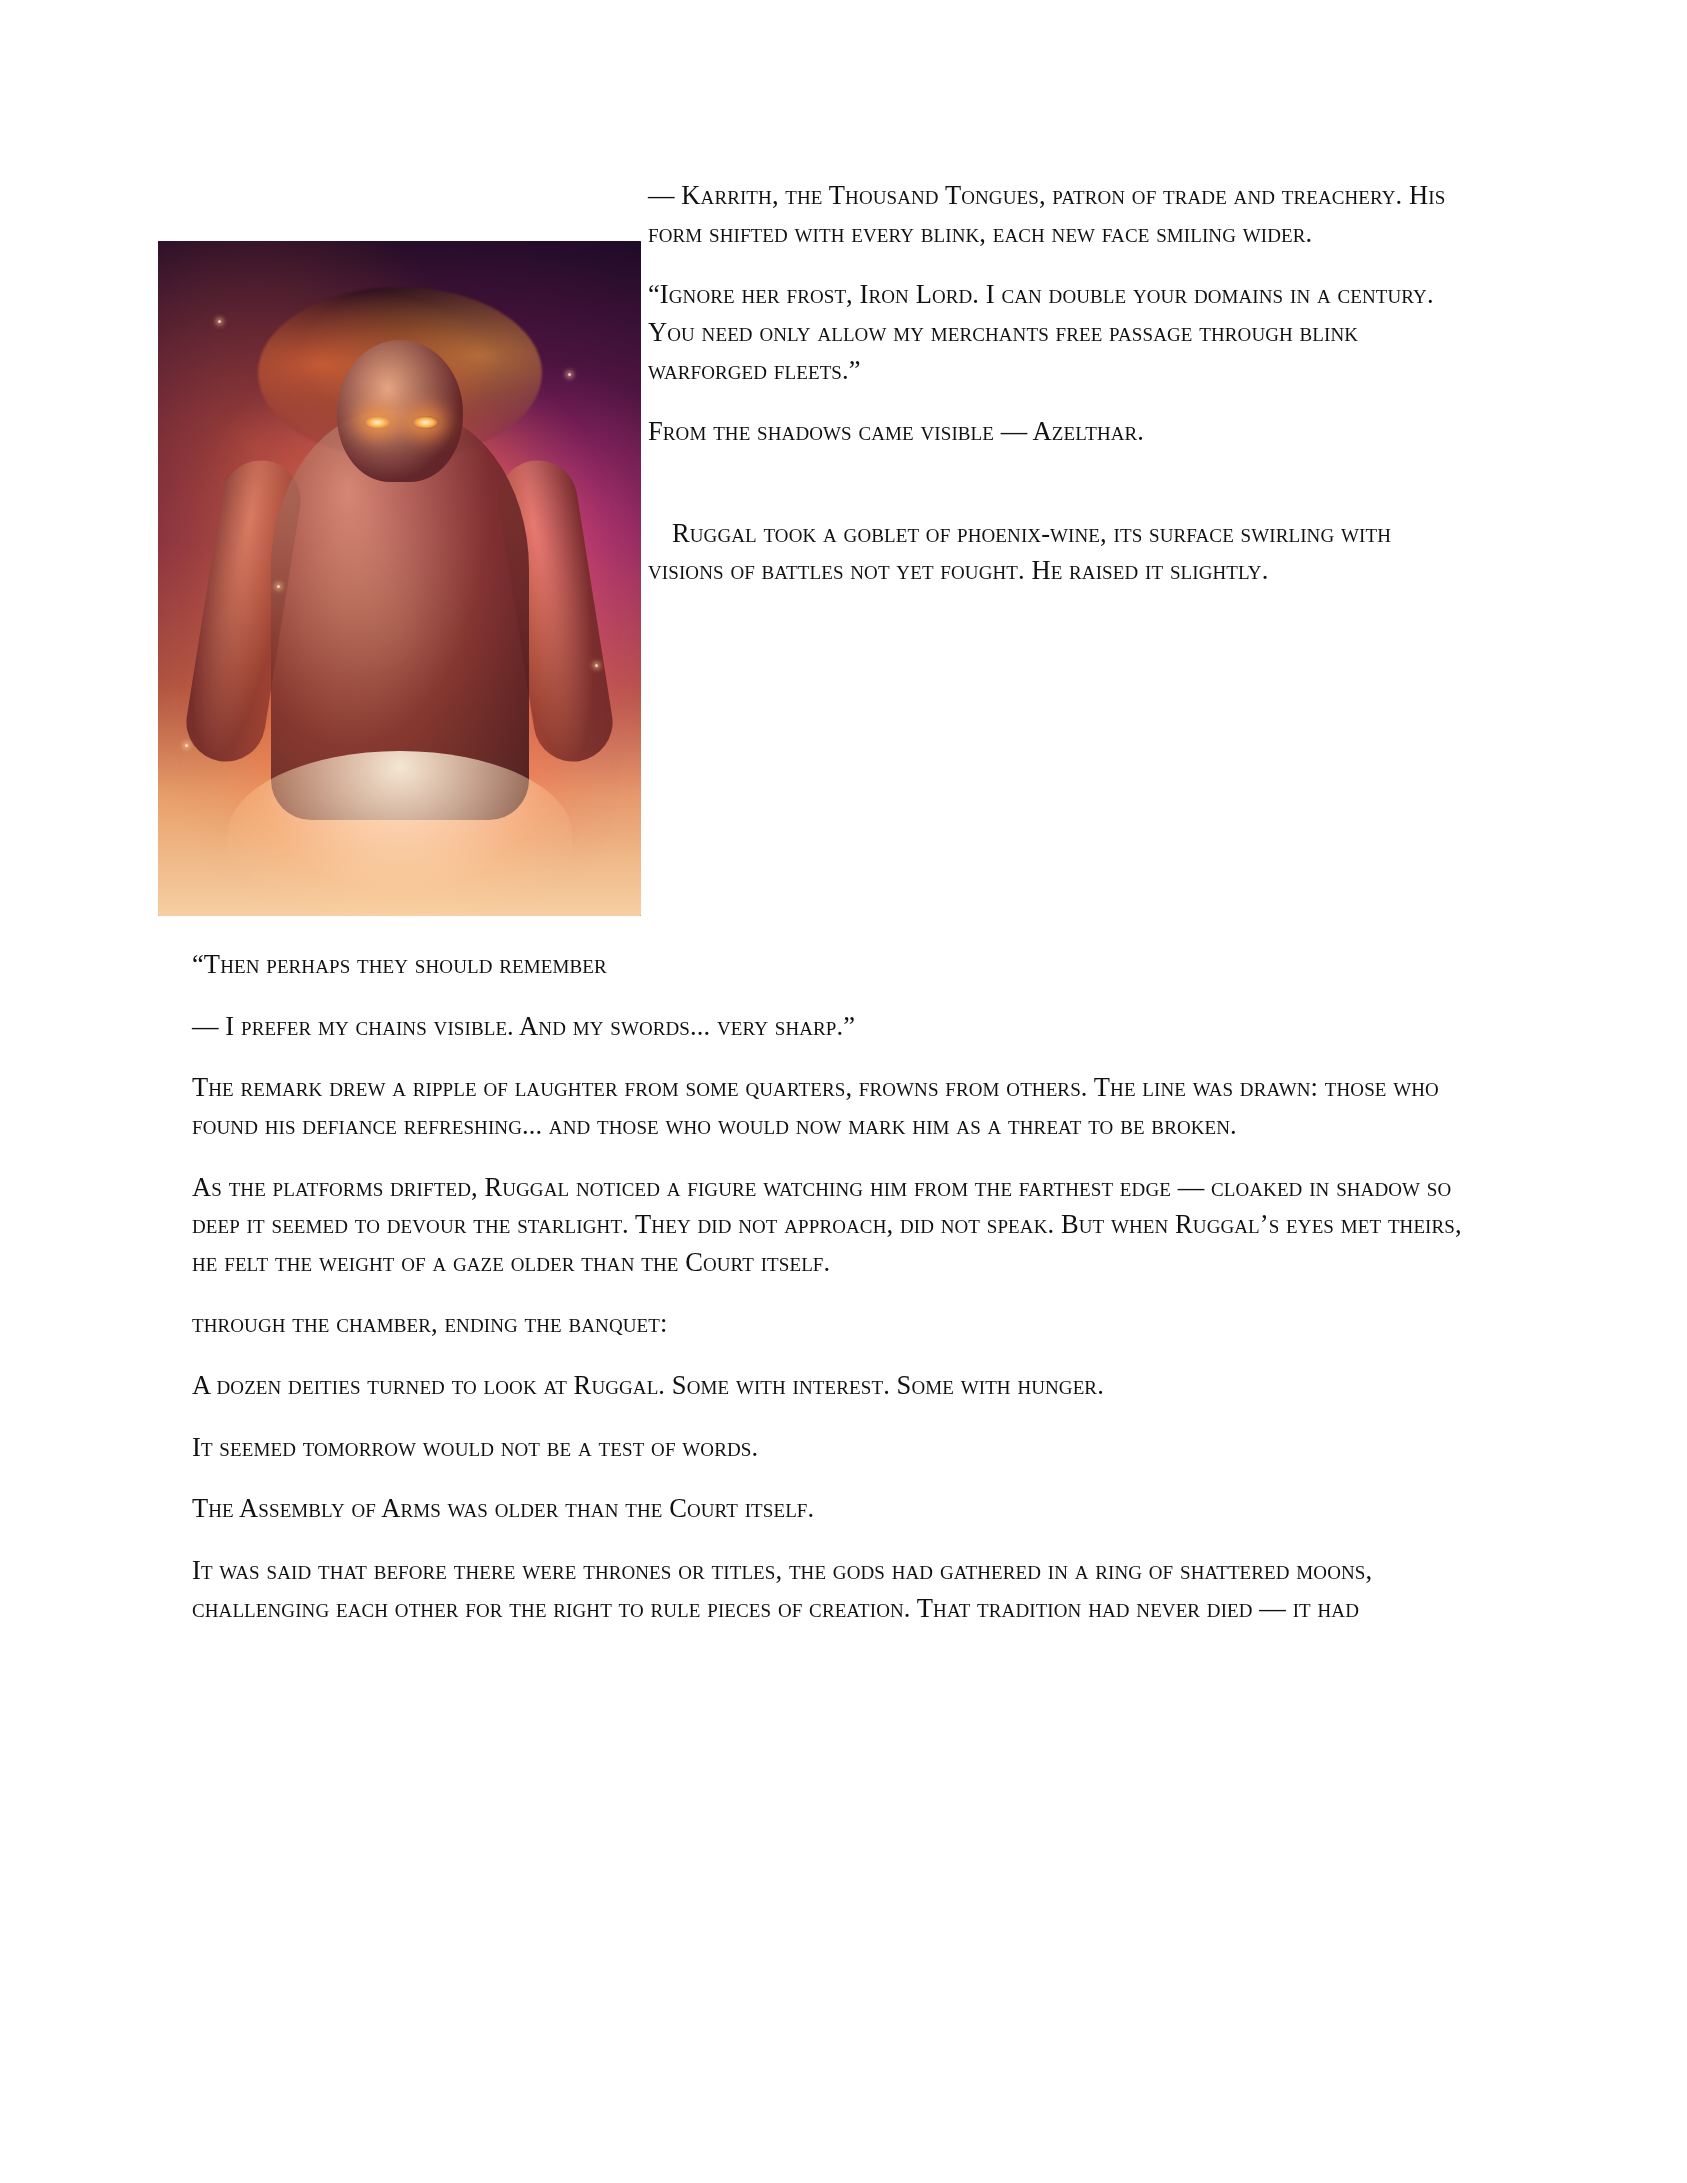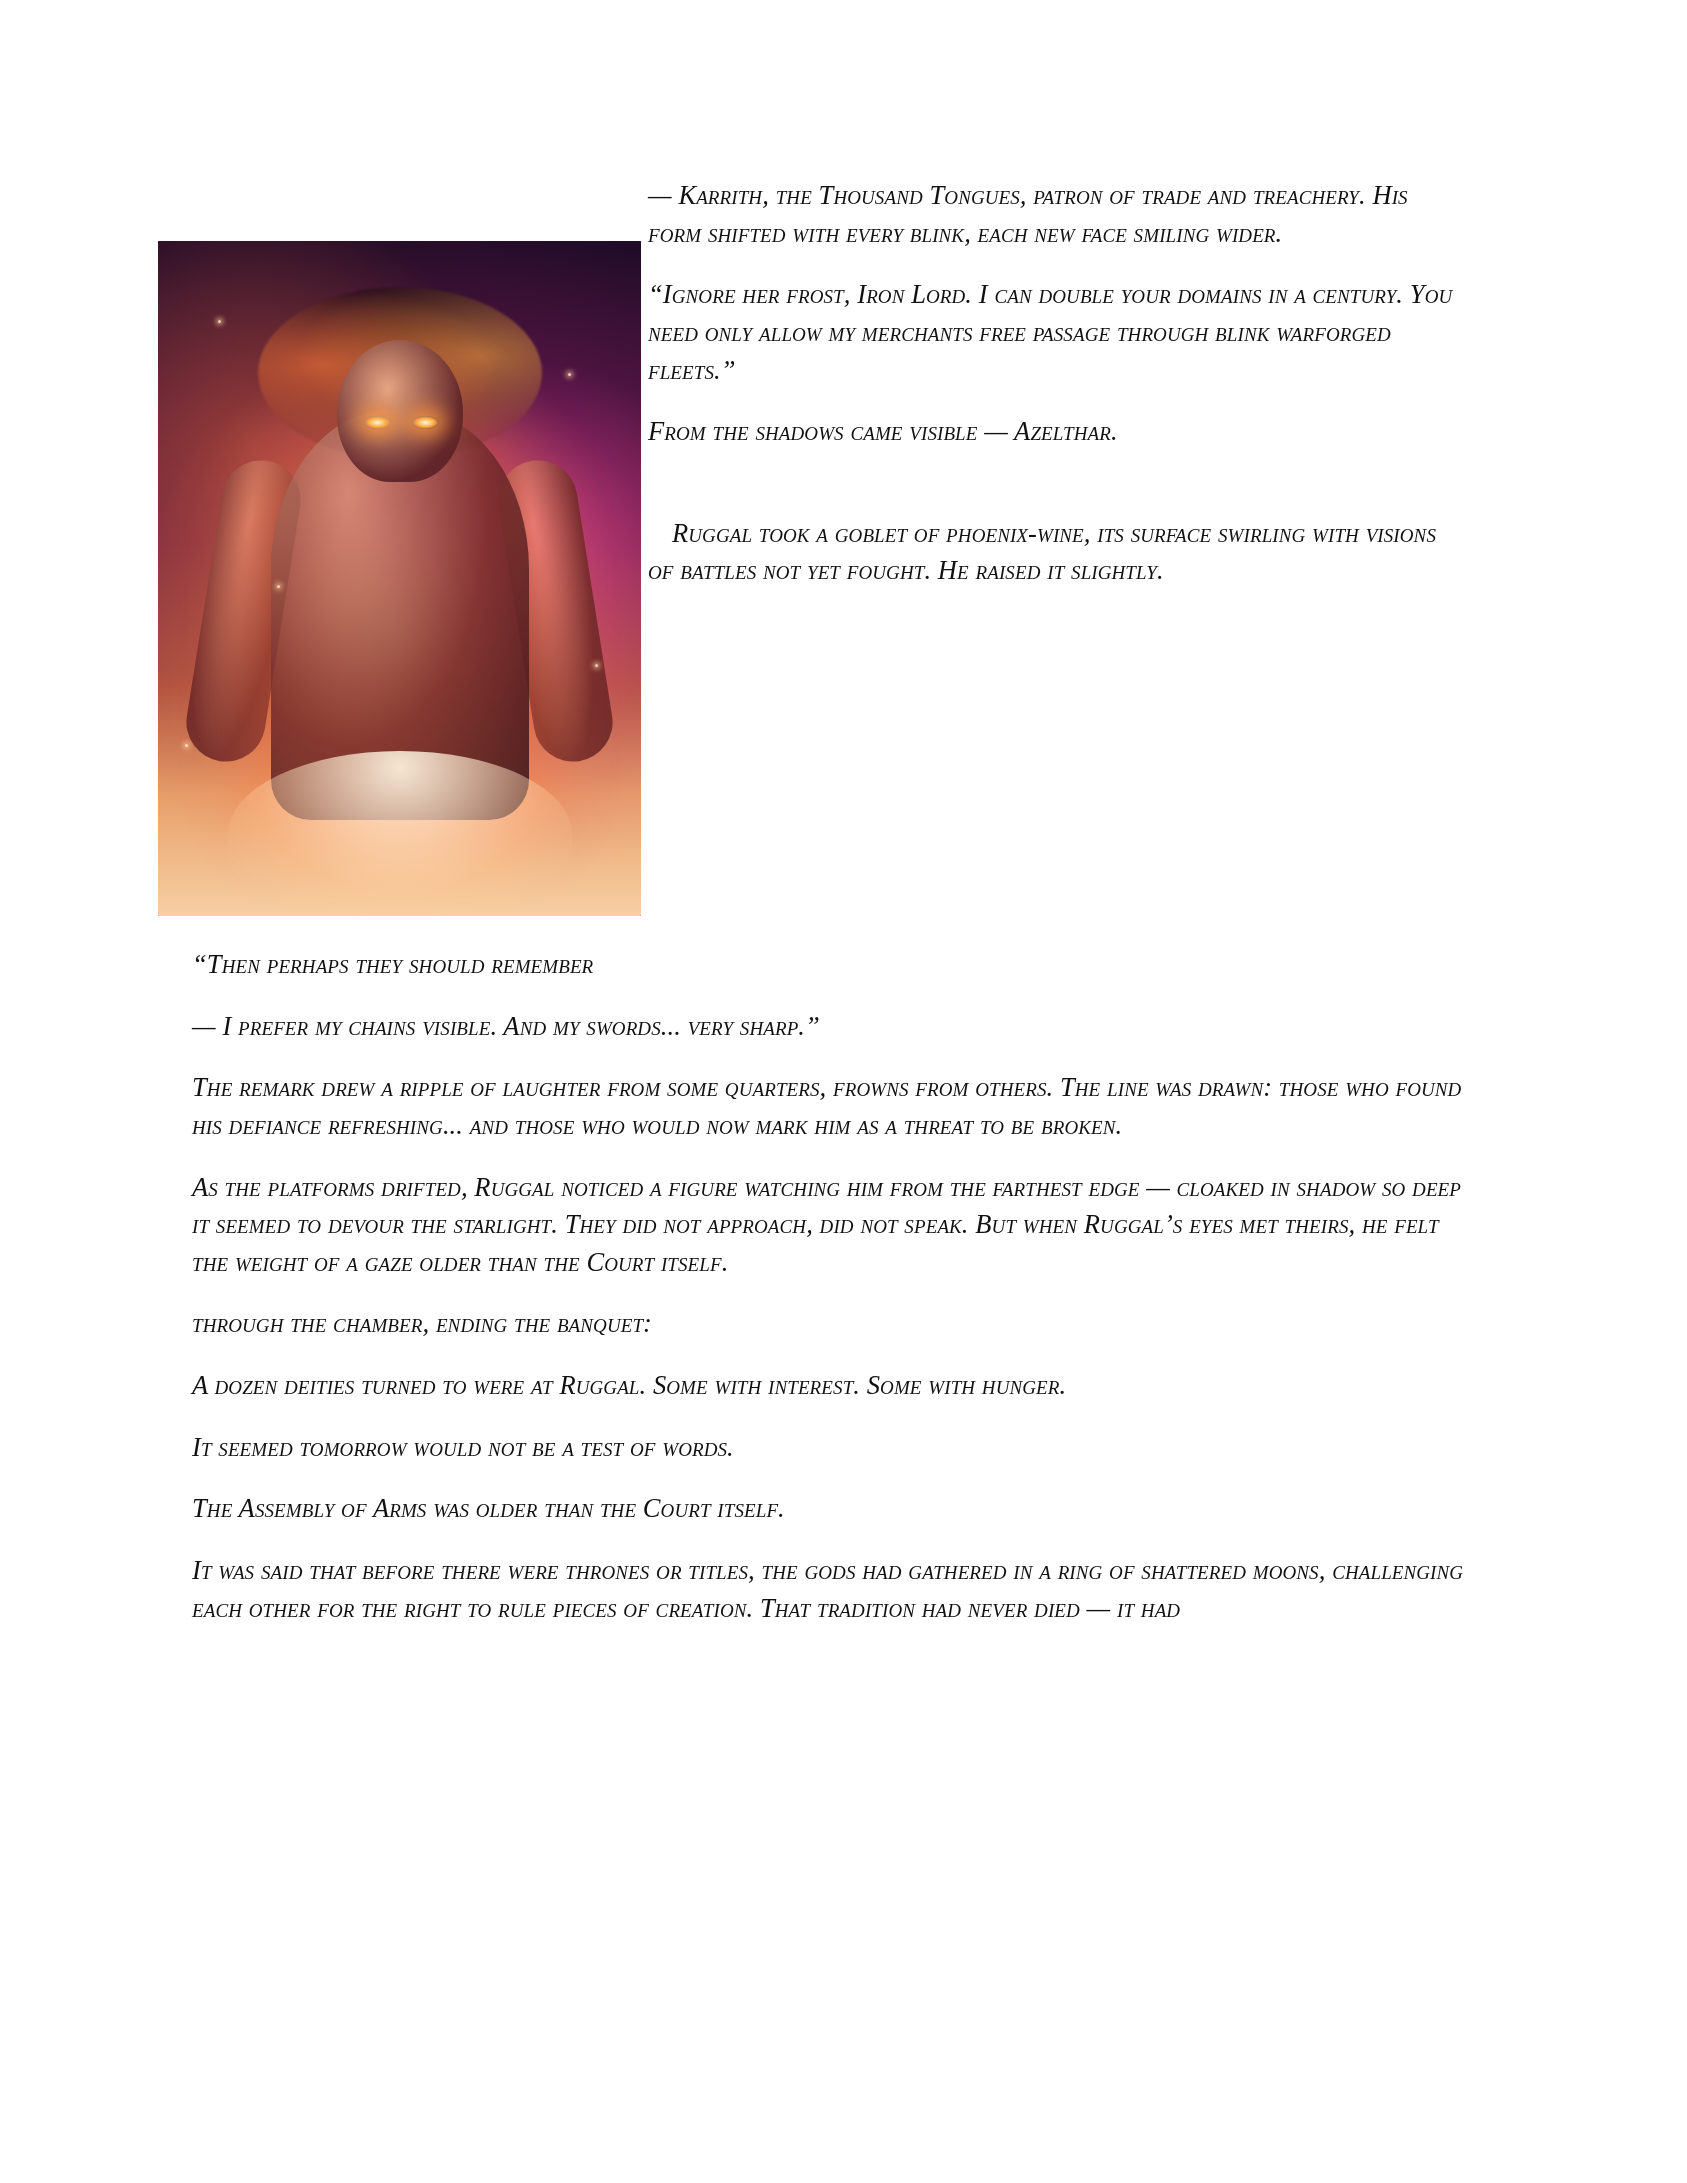--- a/index.html
+++ b/index.html
@@ -14,21 +14,20 @@
     color: #1a1a1a;
     position: relative;
     overflow: hidden;
   }
   .page {
     position: relative;
     width: 1537px;
     height: 2183px;
     box-sizing: border-box;
     padding: 8px;
-    font-style: italic;
   }
   
   p {
     margin: 0 0 22.5px 0;
     font-variant: small-caps;
     font-size: 26.5px;
     line-height: 1.42;
     letter-spacing: 0.1px;
     color: #111111;
   }
@@ -176,20 +175,20 @@
     <div class="gap-block"></div>
     <p class="indent">Ruggal took a goblet of phoenix-wine, its surface swirling with visions of battles not yet fought. He raised it slightly.</p>
   </section>
 
   <section class="flow">
     <p>“Then perhaps they should remember</p>
     <p>— I prefer my chains visible. And my swords... very sharp.”</p>
     <p>The remark drew a ripple of laughter from some quarters, frowns from others. The line was drawn: those who found his defiance refreshing... and those who would now mark him as a threat to be broken.</p>
     <p>As the platforms drifted, Ruggal noticed a figure watching him from the farthest edge — cloaked in shadow so deep it seemed to devour the starlight. They did not approach, did not speak. But when Ruggal’s eyes met theirs, he felt the weight of a gaze older than the Court itself.</p>
     <p>through the chamber, ending the banquet:</p>
-    <p>A dozen deities turned to were at Ruggal. Some with interest. Some with hunger.</p>
+    <p>A dozen deities turned to look at Ruggal. Some with interest. Some with hunger.</p>
     <p>It seemed tomorrow would not be a test of words.</p>
     <p>The Assembly of Arms was older than the Court itself.</p>
     <p>It was said that before there were thrones or titles, the gods had gathered in a ring of shattered moons, challenging each other for the right to rule pieces of creation. That tradition had never died — it had</p>
   </section>
 
 </div>
 
 
 </body></html>

